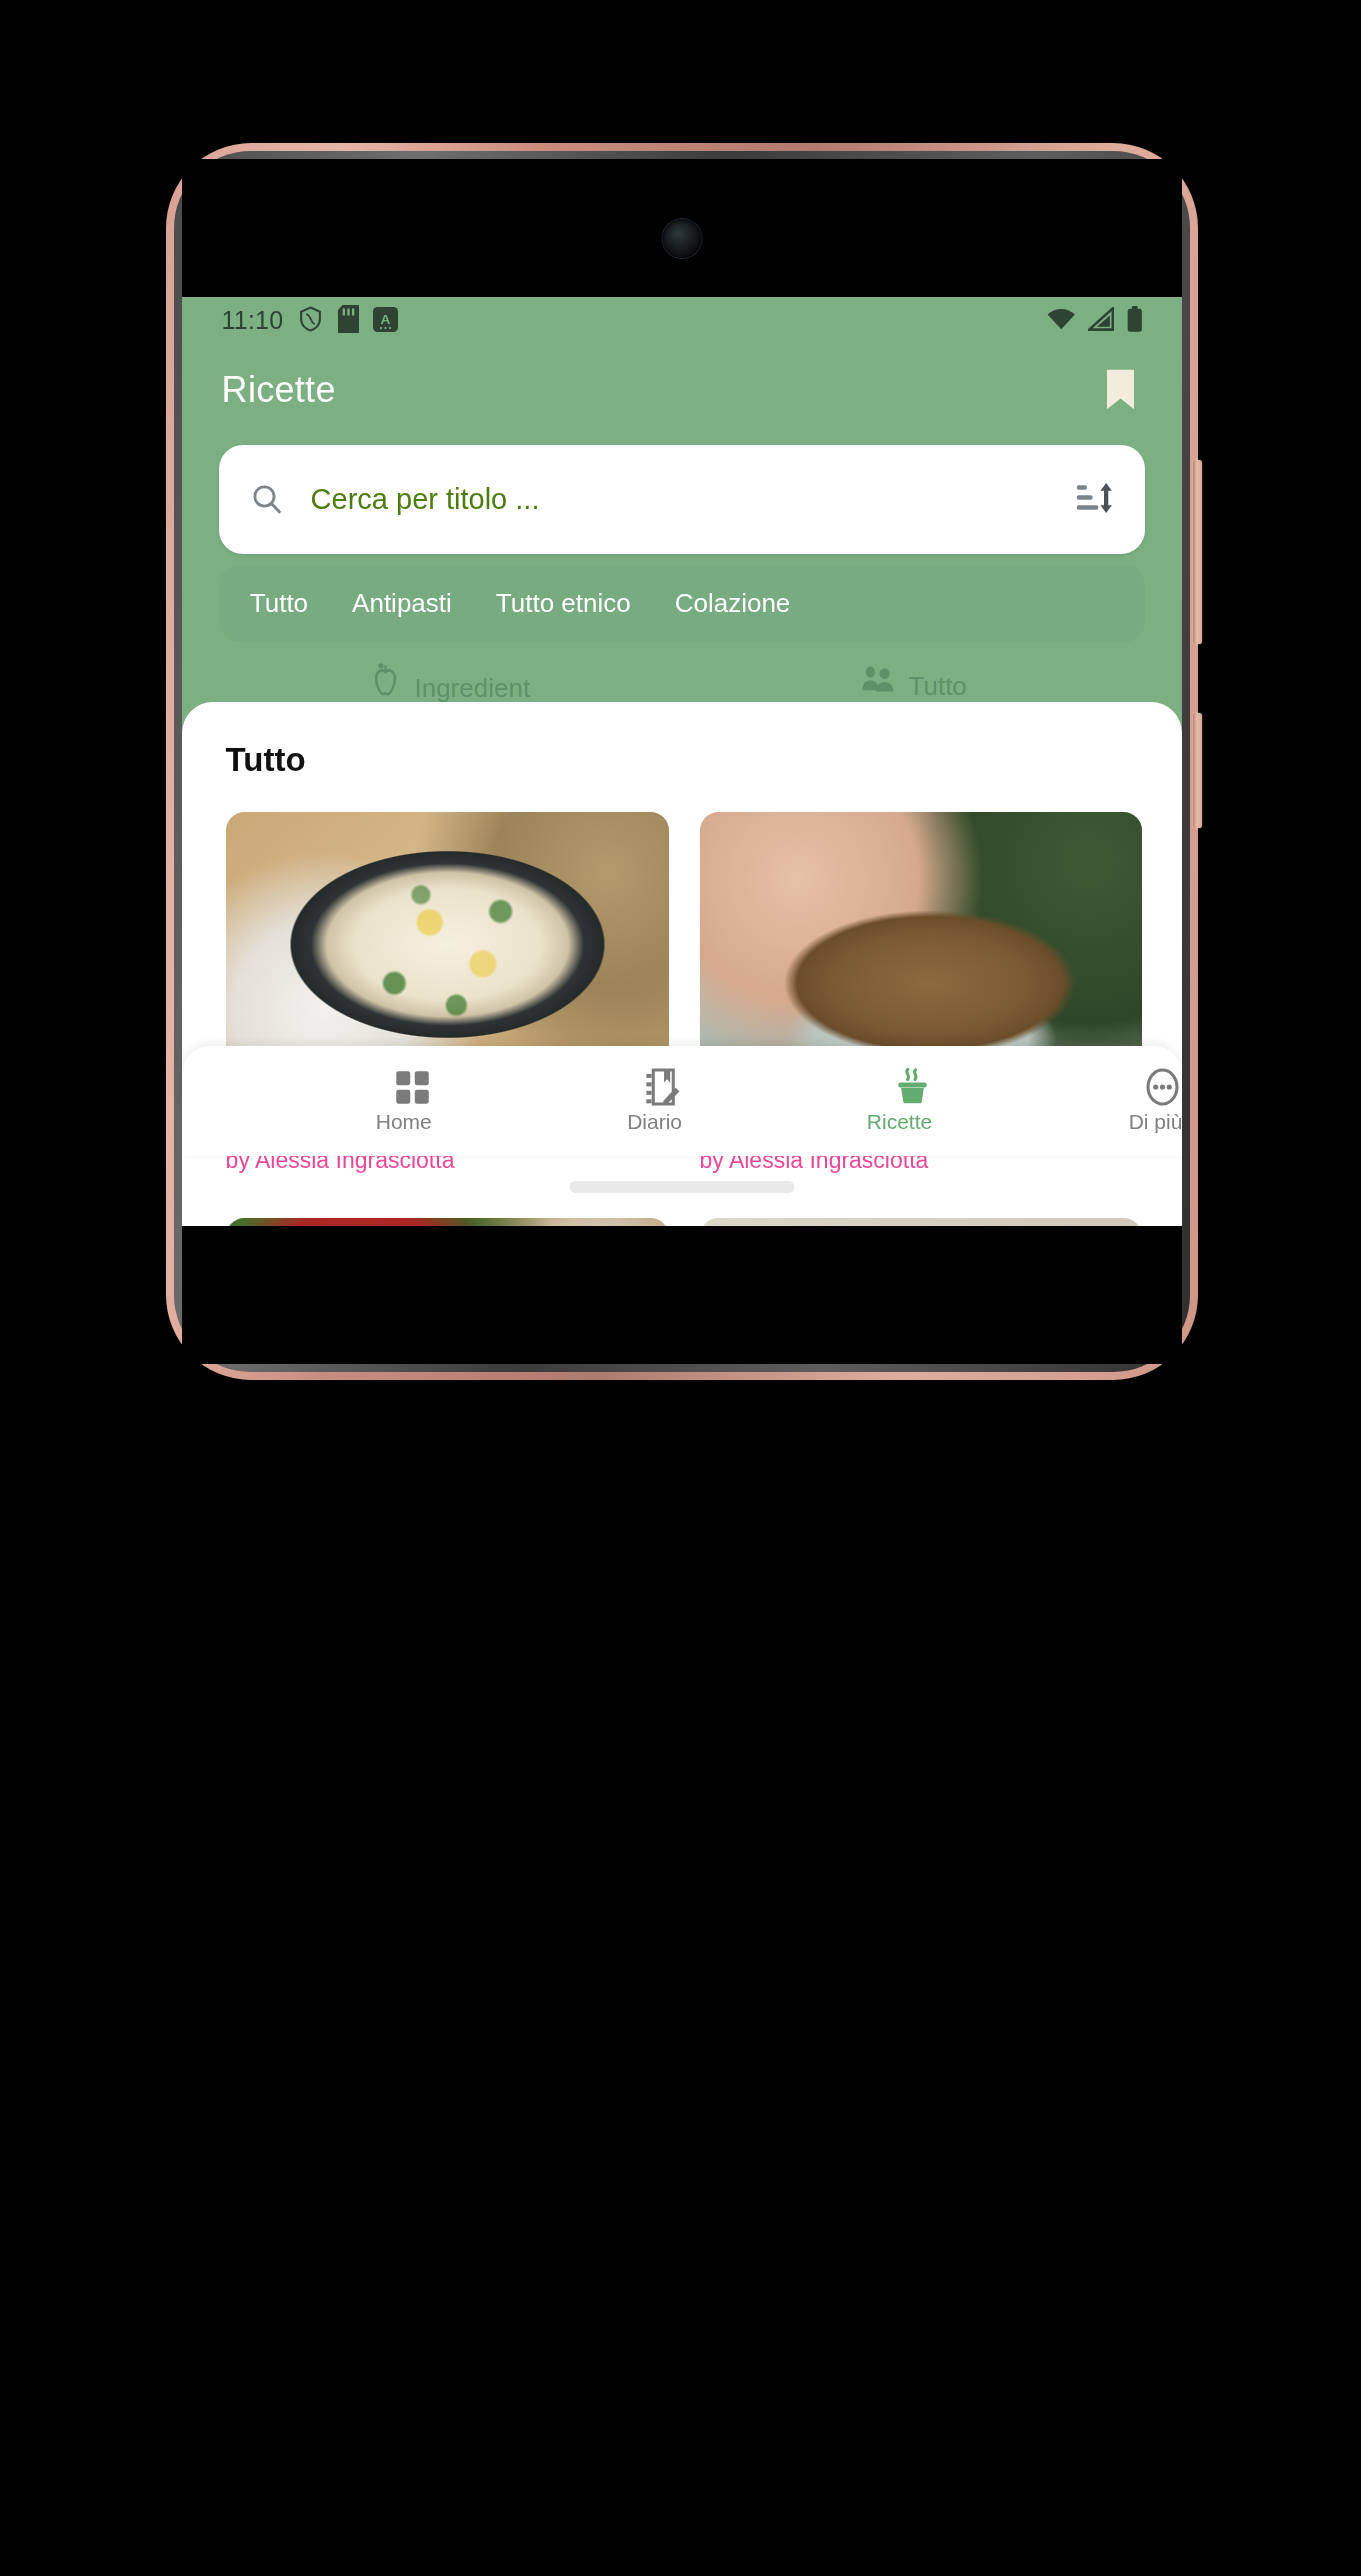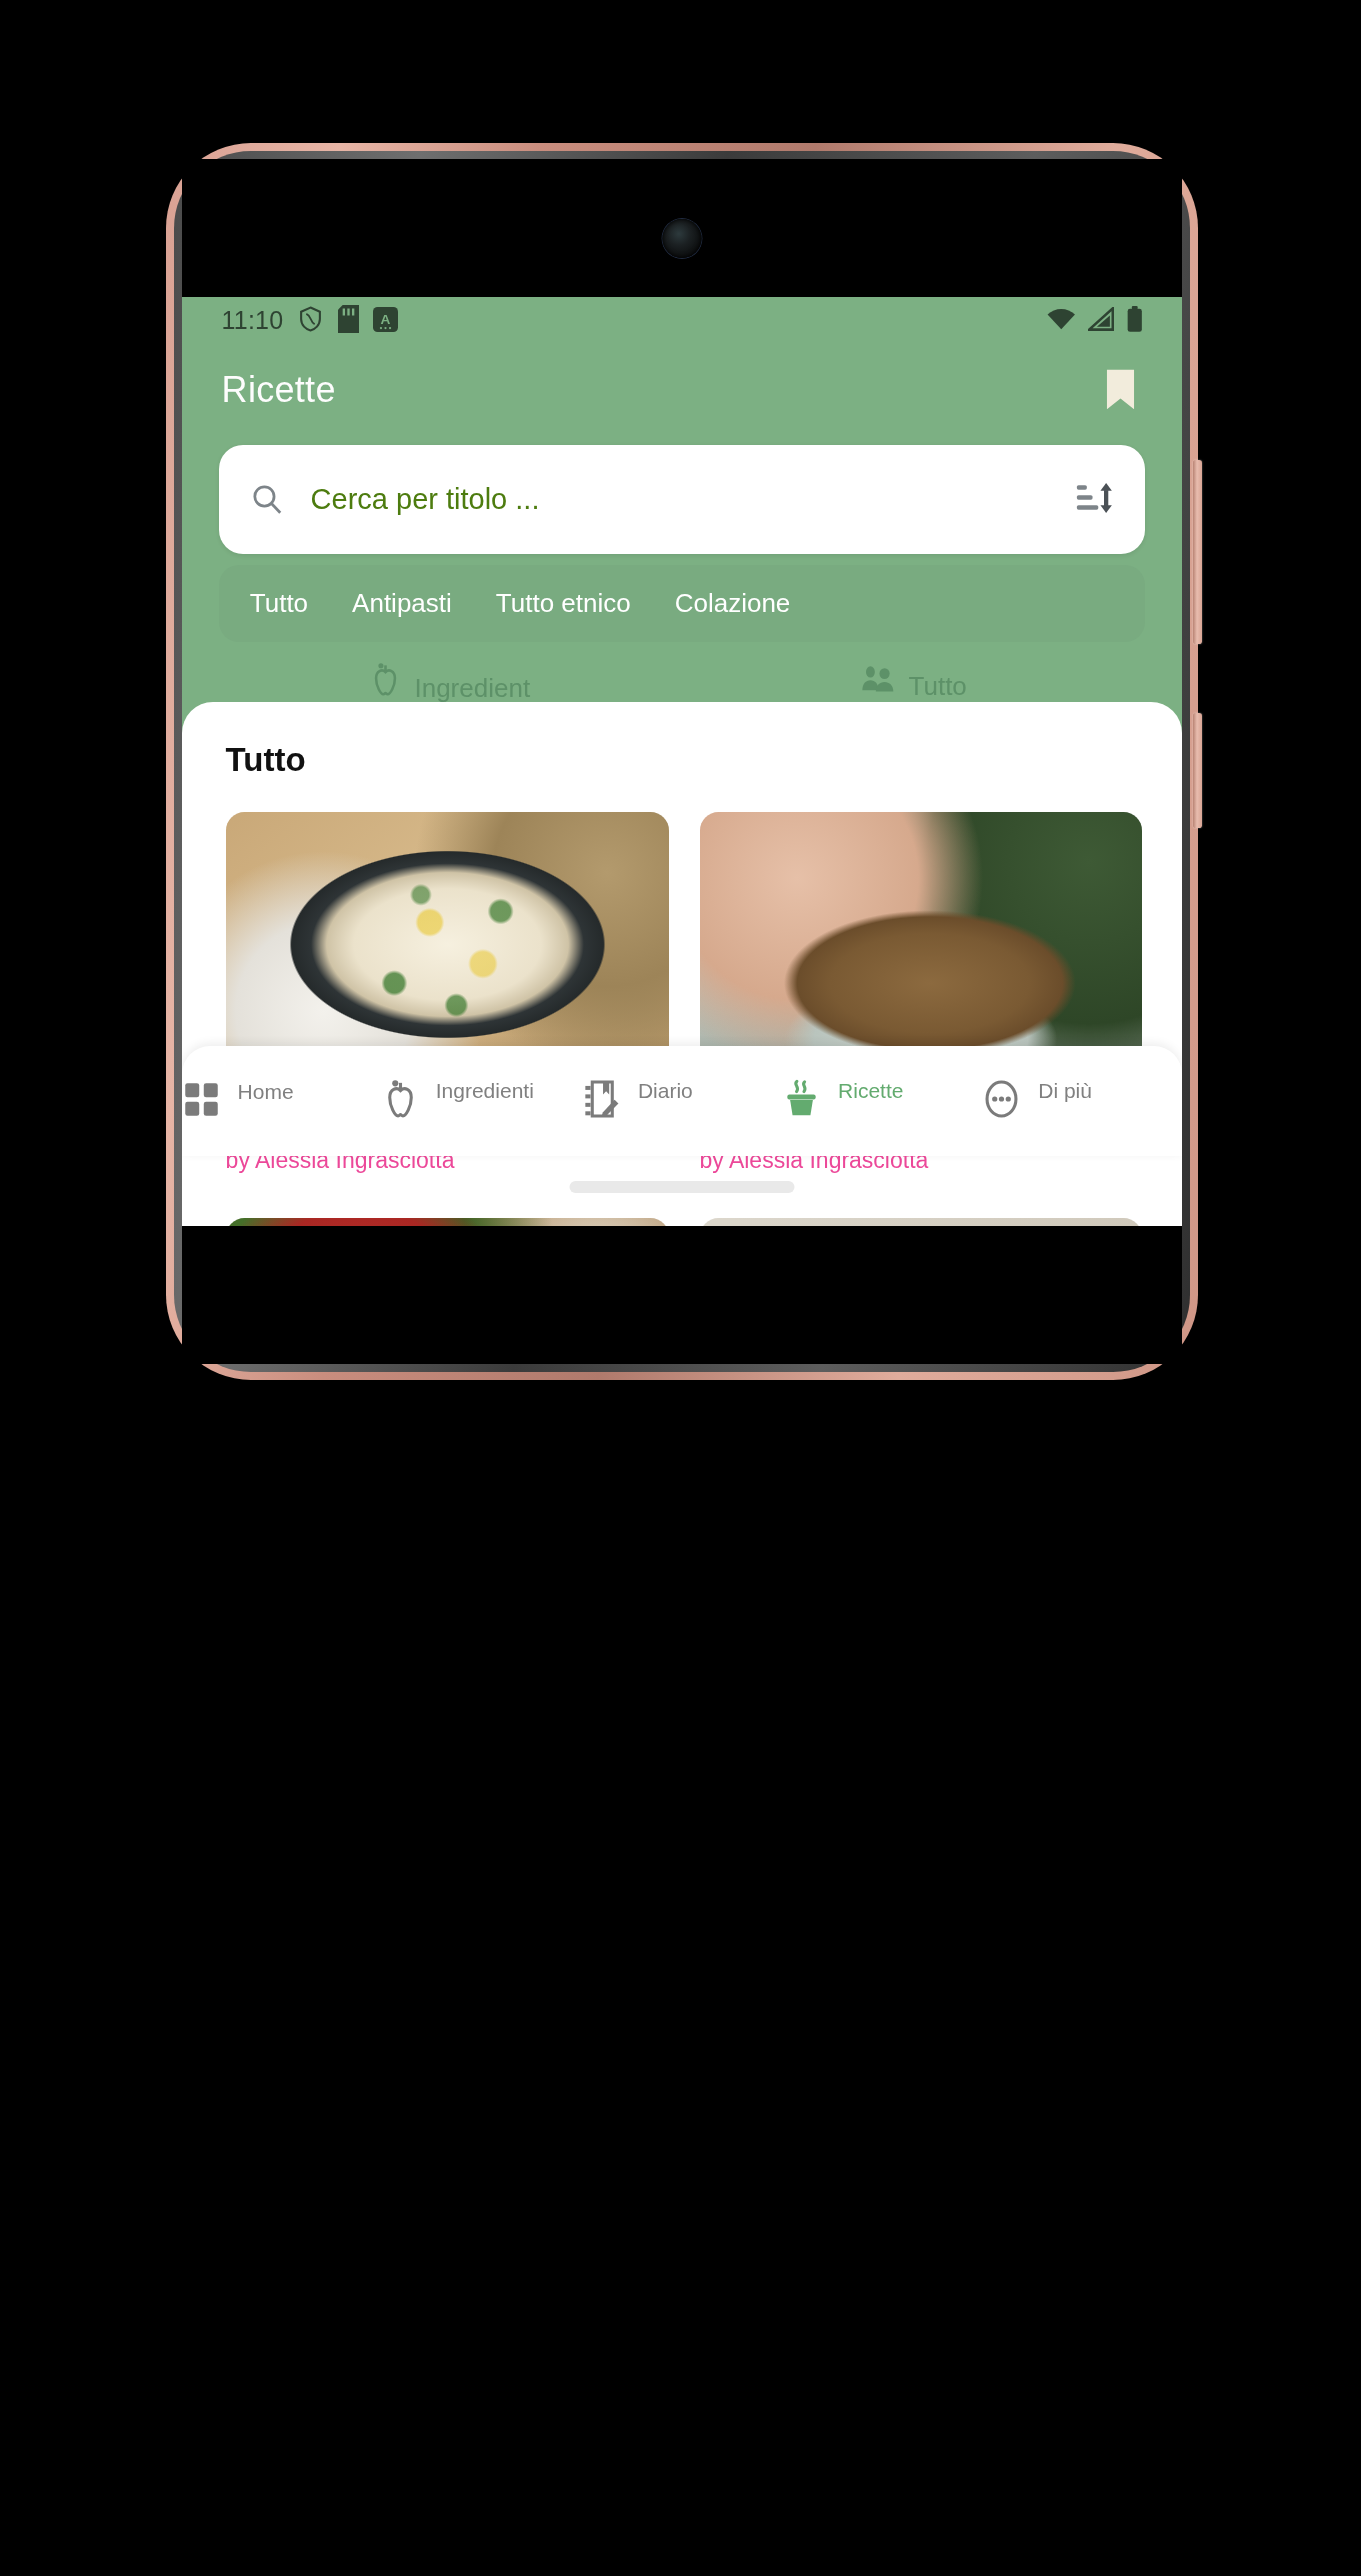--- a/index.html
+++ b/index.html
@@ -196,21 +196,21 @@
 
   
   #bottom-nav {
     position: absolute; left: 0; right: 0; bottom: 70px;
     height: 110px; background: #fff;
     border-radius: 28px 28px 0 0;
     display: flex; align-items: center;
     box-shadow: 0 -2.8px 9.2px rgba(0,0,0,.07);
   }
   .nav-item {
-    flex: 1; display: flex; flex-direction: row; align-items: flex-start; gap: 17px;
+    flex: 1; display: flex; flex-direction: column; align-items: flex-end; gap: 0;
     cursor: pointer;
   }
   .nav-label { font-size: 21px; color: #808080; }
   .nav-item.active .nav-label { color: #63ab6f; }
 </style>
 </head>
 <body>
 
 <div id="phone-frame">
   <div class="frame-outer"></div>
@@ -368,30 +368,20 @@
             <svg width="39" height="39" viewBox="0 0 24 24" fill="#7b7b7b">
               <rect x="2" y="2" width="8.6" height="8.6" rx="1.4"></rect>
               <rect x="13.4" y="2" width="8.6" height="8.6" rx="1.4"></rect>
               <rect x="2" y="13.4" width="8.6" height="8.6" rx="1.4"></rect>
               <rect x="13.4" y="13.4" width="8.6" height="8.6" rx="1.4"></rect>
             </svg>
           </span>
           <span class="nav-label">Home</span>
         </div>
 
-        <div class="nav-item">
-          <span>
-            <svg width="37" height="40" viewBox="0 0 22 26" fill="none" stroke="#7b7b7b" stroke-width="2">
-              <path d="M11 7.5 C8.5 5 4 6.5 4 12 C4 18 7.5 24 9.4 24 C10.3 24 10.6 23.1 11 23.1 C11.4 23.1 11.7 24 12.6 24 C14.5 24 18 18 18 12 C18 6.5 13.5 5 11 7.5 Z"></path>
-              <path d="M11 7.5 V2.5"></path>
-              <circle cx="7.6" cy="2.8" r="2" fill="#7b7b7b" stroke="none"></circle>
-            </svg>
-          </span>
-          <span class="nav-label">Ingredienti</span>
-        </div>
 
         <div class="nav-item">
           <span>
             <svg width="39" height="40" viewBox="0 0 24 26" fill="none" stroke="#7b7b7b" stroke-width="2">
               <path d="M6 2 H19 V24 H6 Z"></path>
               <rect x="1.5" y="4.5" width="3.4" height="2.6" fill="#7b7b7b" stroke="none"></rect>
               <rect x="1.5" y="10" width="3.4" height="2.6" fill="#7b7b7b" stroke="none"></rect>
               <rect x="1.5" y="15.5" width="3.4" height="2.6" fill="#7b7b7b" stroke="none"></rect>
               <rect x="1.5" y="21" width="3.4" height="2.6" fill="#7b7b7b" stroke="none"></rect>
               <path d="M13 2 H17 V10 L15 8 L13 10 Z" fill="#7b7b7b" stroke="none"></path>

